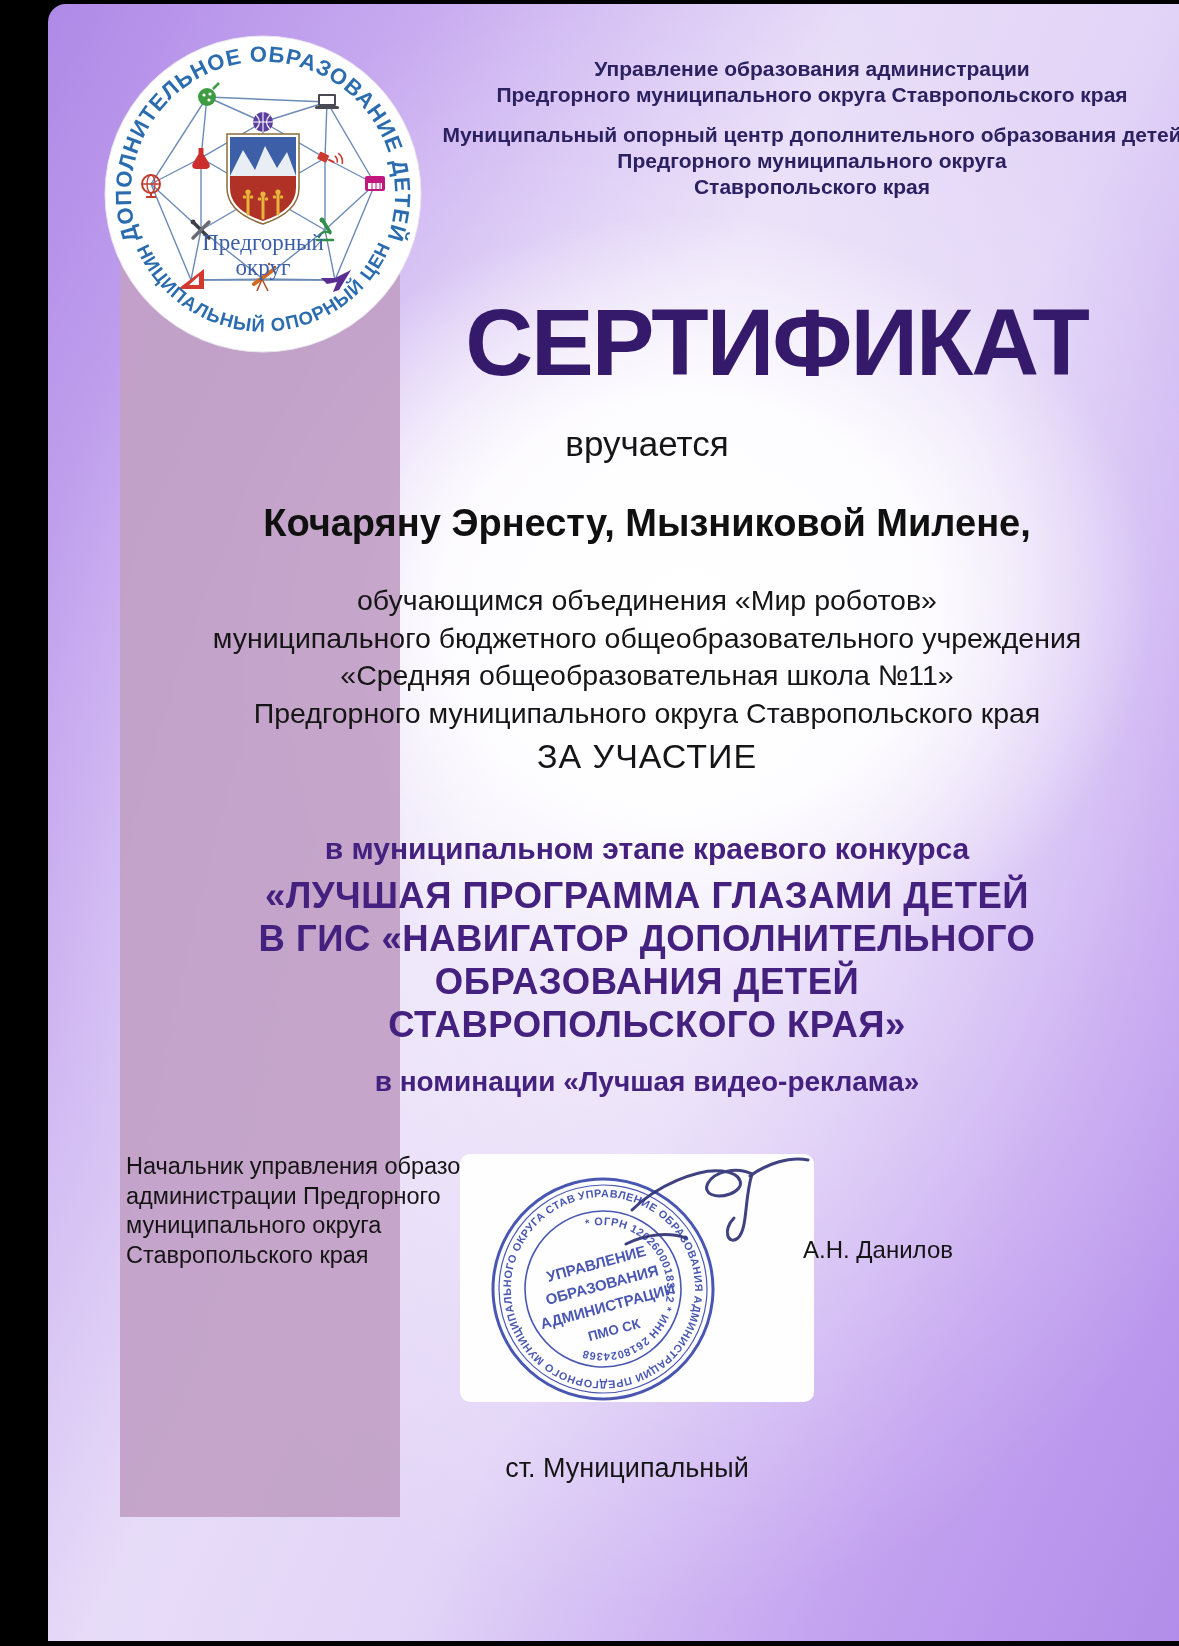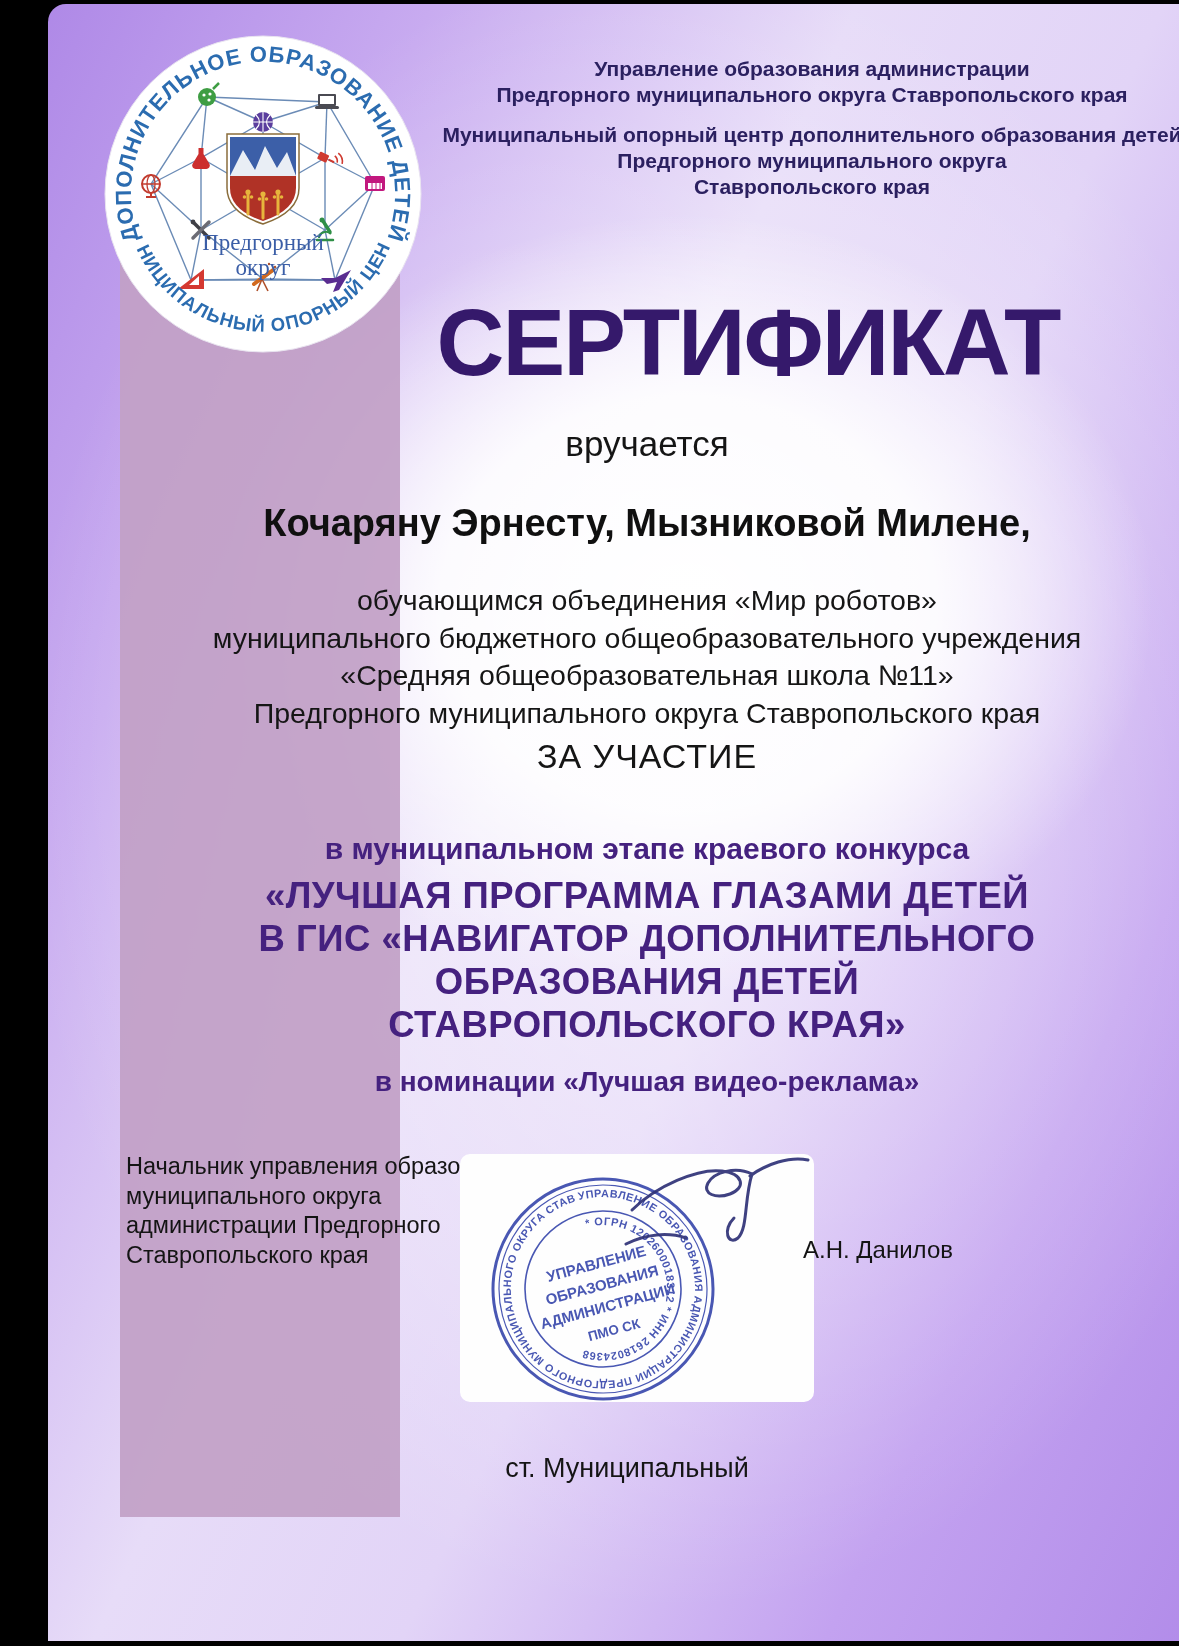--- a/index.html
+++ b/index.html
@@ -19,21 +19,21 @@
     margin-left: 40px;
   }
   .band{
     position:absolute;left:72px;top:175px;width:280px;height:1338px;
     background:#c2a0c6;opacity:.93;
   }
   .cx{position:absolute;left:18px;width:1162px;text-align:center;box-sizing:border-box;}
   .header{top:52px;color:#2b2060;font-weight:bold;font-size:21px;line-height:26px;padding-left:330px;}
   .header .gap{height:14px;}
   .title{
-    position:absolute;left:360px;width:680px;top:292px;text-align:center;
+    position:absolute;left:360px;width:680px;top:292px;text-align:right;
     color:#35196b;font-size:94px;font-weight:800;letter-spacing:-2px;line-height:1;
     white-space:nowrap;
   }
   .given{top:420px;font-size:35px;color:#151515;}
   .names{top:498px;font-size:38px;font-weight:bold;color:#101010;white-space:nowrap;}
   .desc{top:578px;font-size:28.5px;line-height:37.5px;color:#151515;}
   .award{top:733px;font-size:34px;color:#151515;letter-spacing:1px;}
   .contest{top:828px;color:#45217f;font-weight:bold;}
   .contest .intro{font-size:30px;margin-bottom:8px;}
   .contest .big{font-size:36.5px;line-height:43px;letter-spacing:.5px;}
@@ -88,22 +88,22 @@
     <div class="big">«ЛУЧШАЯ ПРОГРАММА ГЛАЗАМИ ДЕТЕЙ</div>
     <div class="big">В ГИС «НАВИГАТОР ДОПОЛНИТЕЛЬНОГО</div>
     <div class="big">ОБРАЗОВАНИЯ ДЕТЕЙ</div>
     <div class="big">СТАВРОПОЛЬСКОГО КРАЯ»</div>
   </div>
 
   <div class="cx nomination">в номинации «Лучшая видео-реклама»</div>
 
   <div class="role">
     <div>Начальник управления образования</div>
+    <div>администрации Предгорного</div>
     <div>муниципального округа</div>
-    <div>администрации Предгорного</div>
     <div>Ставропольского края</div>
   </div>
 
   <div class="whitepatch"></div>
 
   <div class="stamp">
     <svg width="252" height="250" viewBox="0 0 252 250">
       <defs>
         <path id="stampOuterRing" d="M 125,33 a 92,92 0 1 1 -0.1,0 z"></path>
         <path id="stampInnerRing" d="M 125,61 a 64,64 0 1 1 -0.1,0 z"></path>

